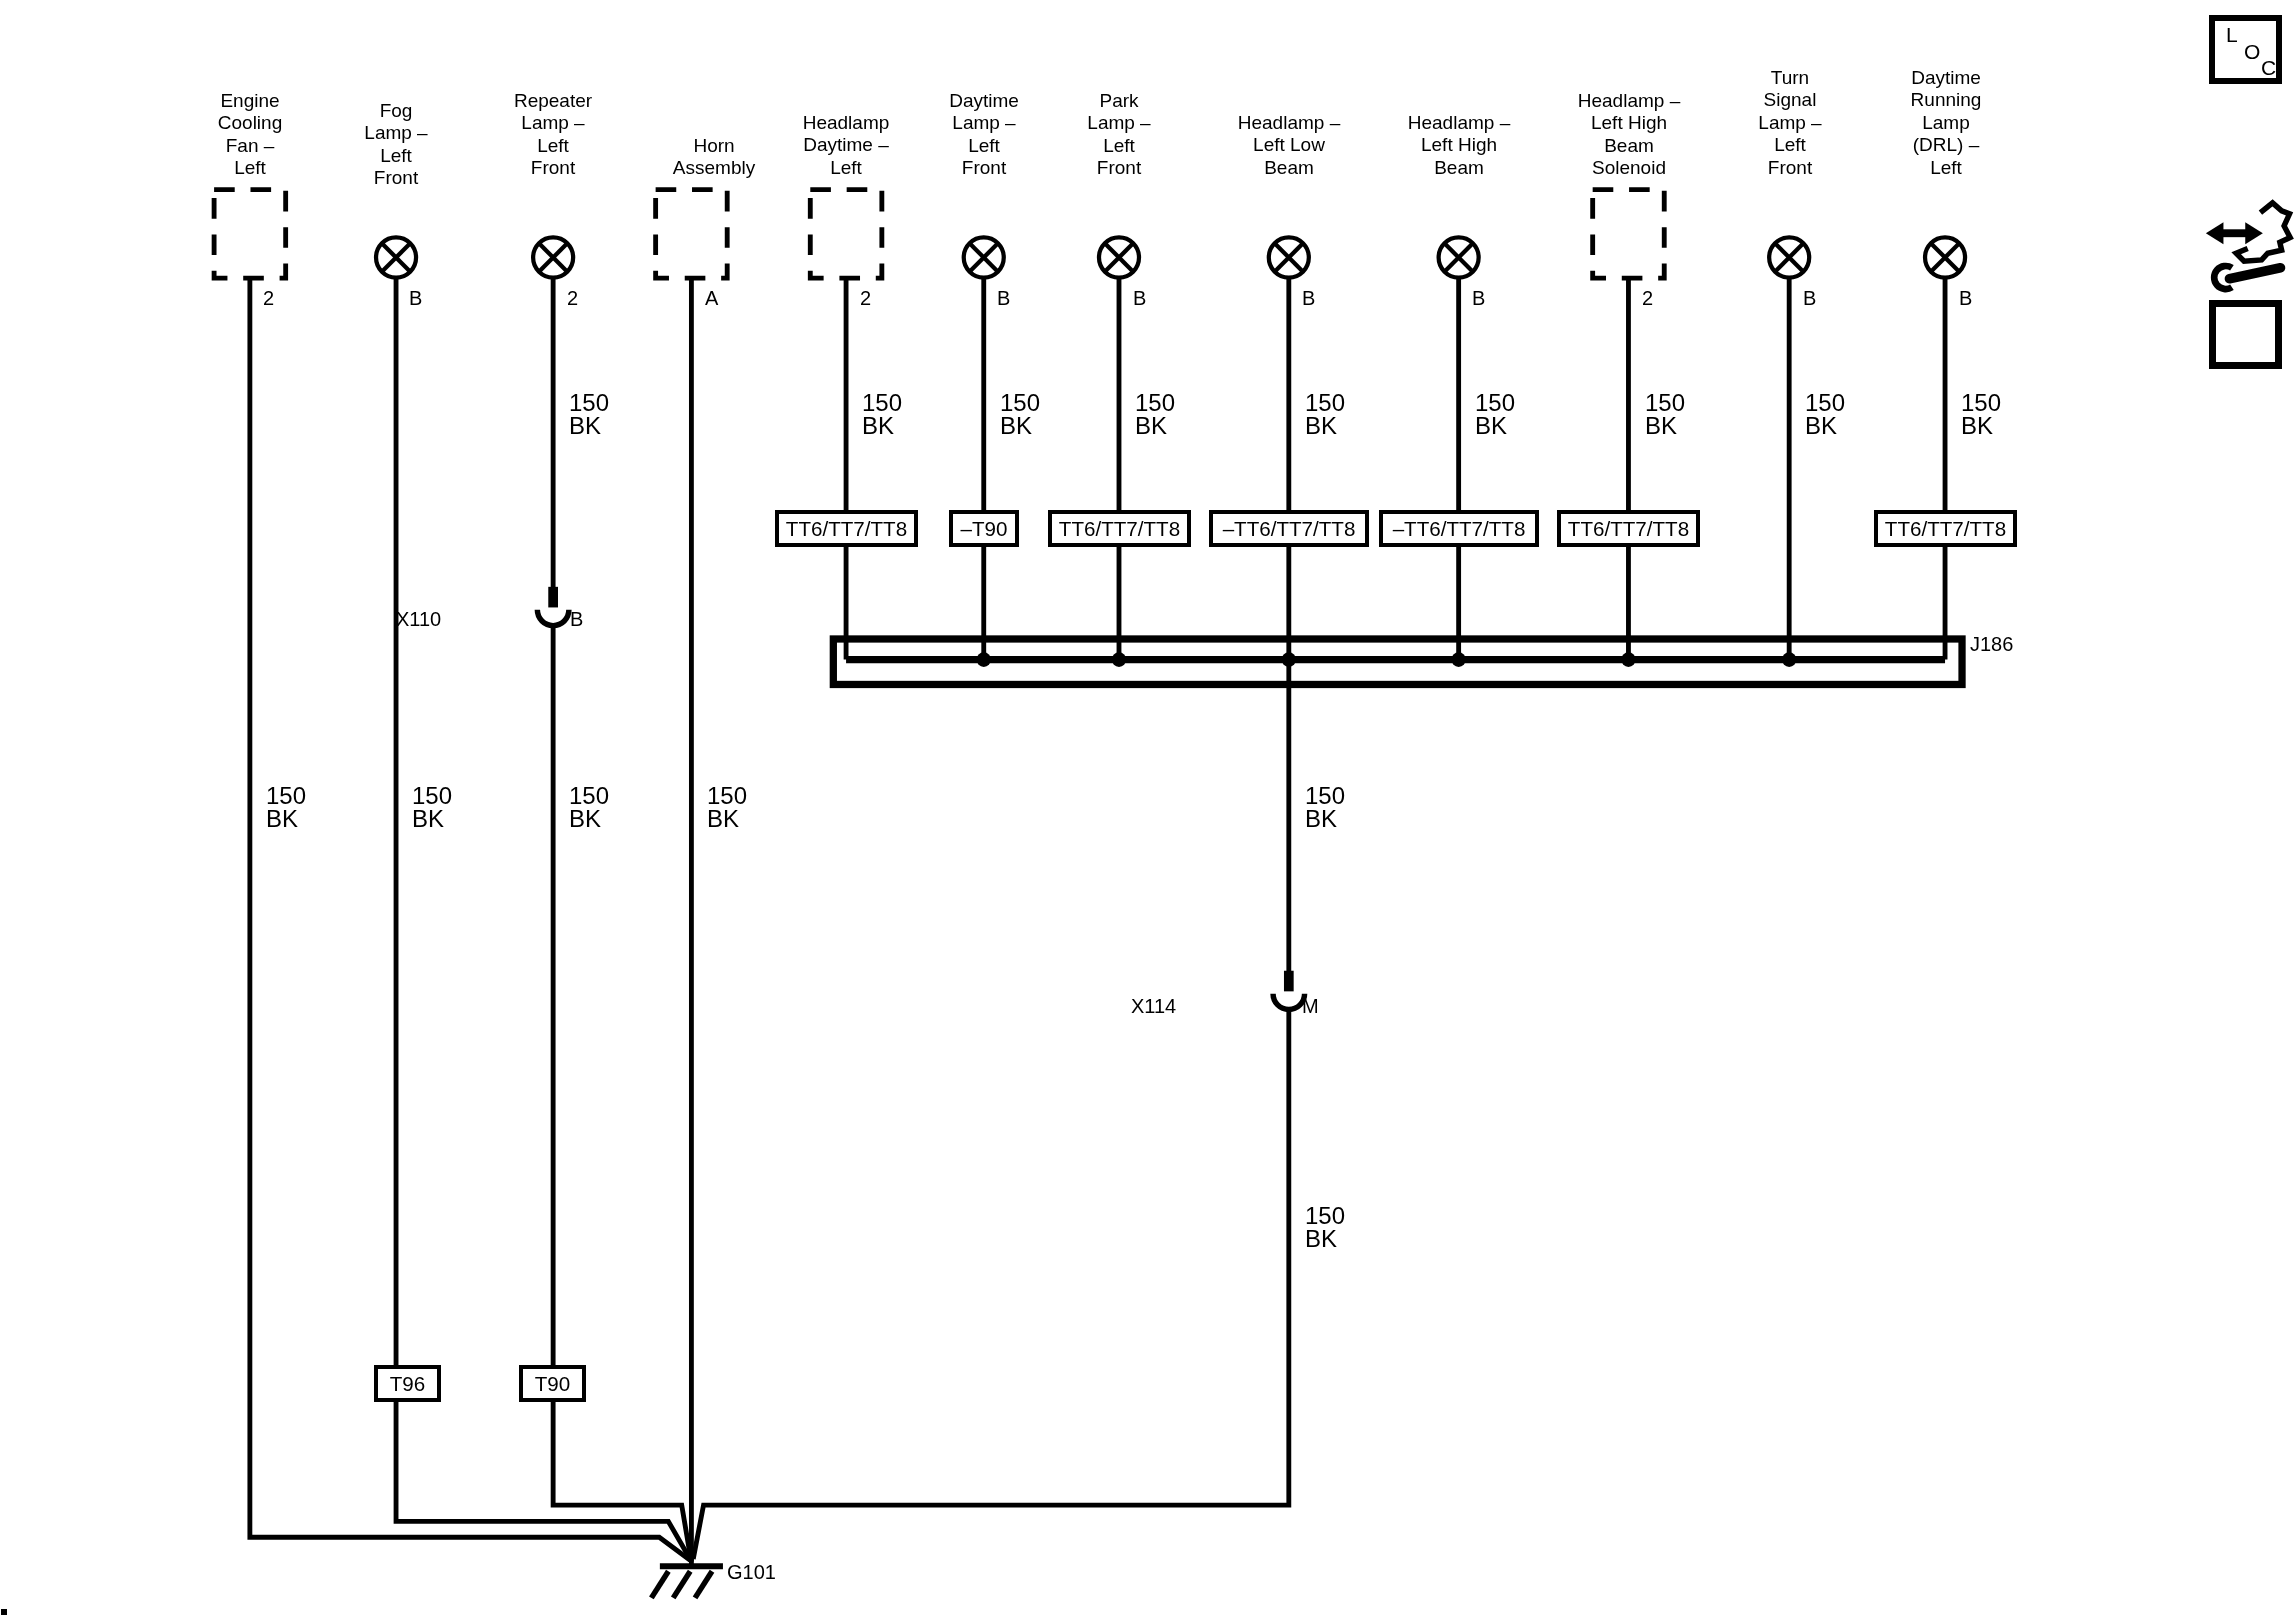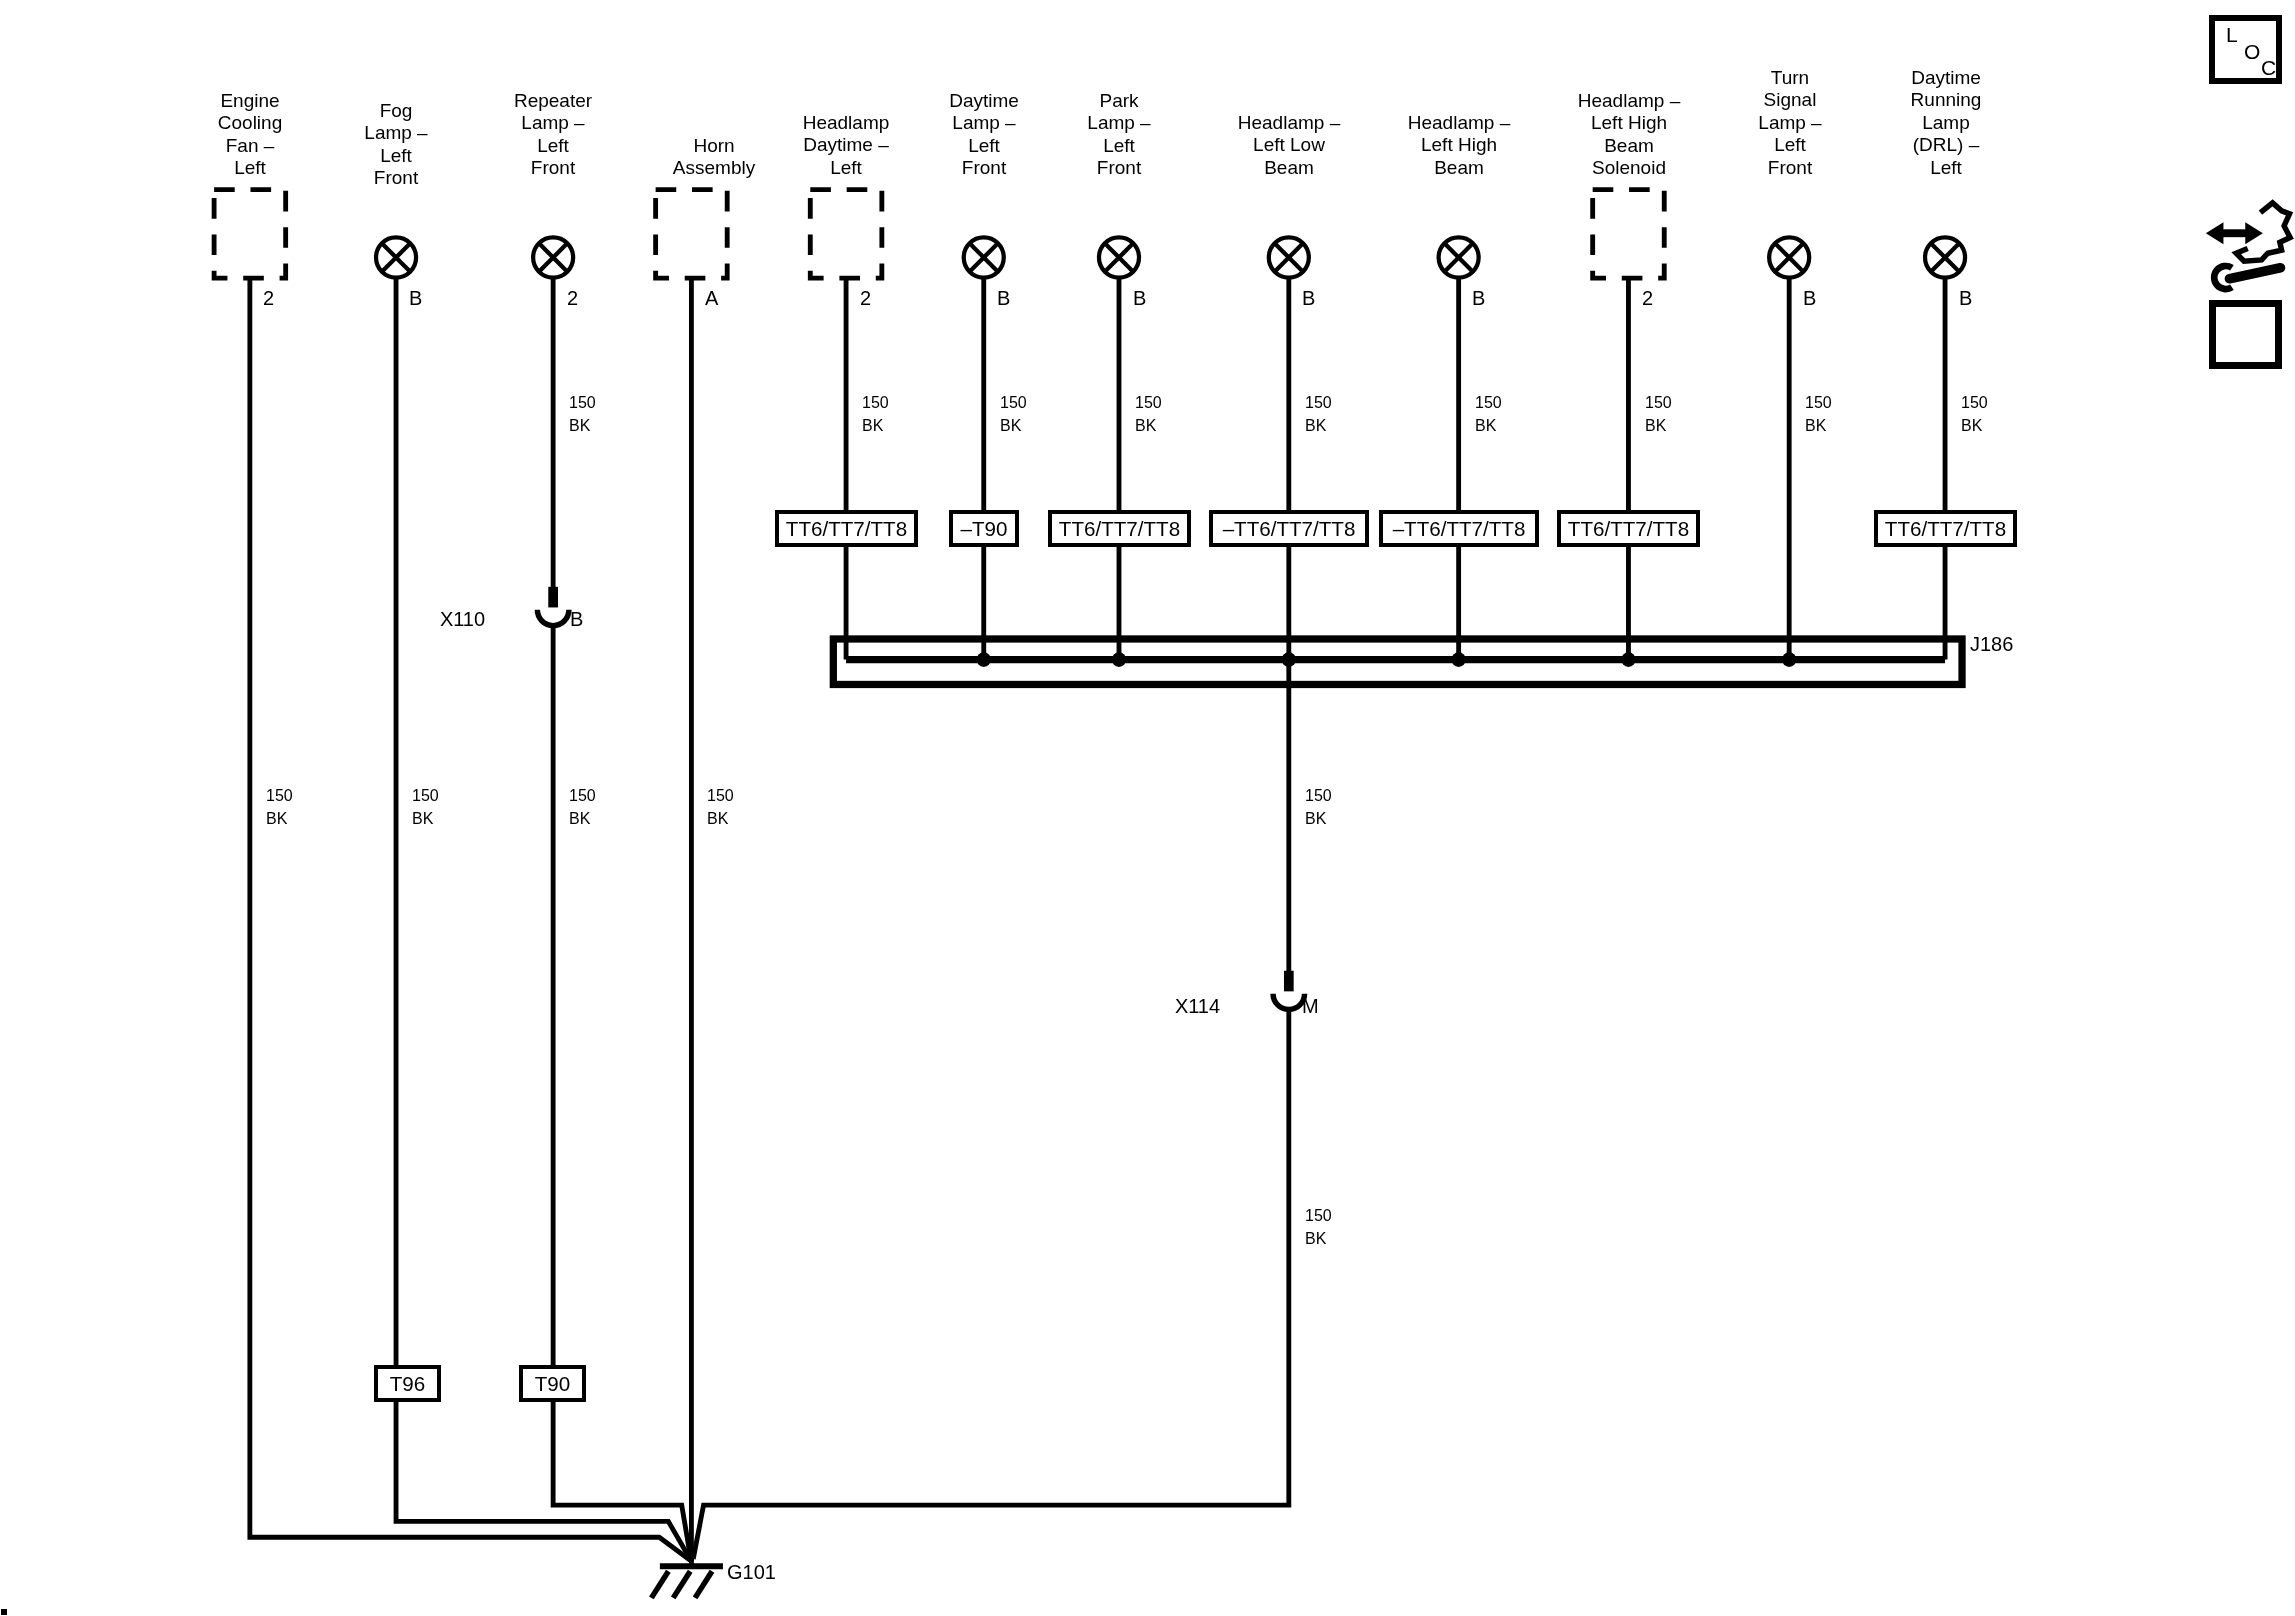--- a/index.html
+++ b/index.html
@@ -2,23 +2,23 @@
 <html style="font-size:9.7px"><head>
 <meta charset="utf-8">
 <style>
   html,body{margin:0;padding:0;background:#fff;}
   .canvas{position:relative;width:2295px;height:1617px;background:#ffffff;overflow:hidden;
           font-family:"Liberation Sans", sans-serif;color:#000;}
   svg{position:absolute;left:0;top:0;}
   .t{position:absolute;white-space:pre-line;color:#000;}
   .clabel{width:170px;text-align:center;font-size:19px;line-height:22.4px;}
   .pin{font-size:20px;line-height:20px;}
-  .wl{font-size:16px;line-height:23px;}
+  .wl{font-size:24px;line-height:23px;}
   .idlabel{font-size:20px;line-height:22px;}
-  .rightal{width:133px;text-align:center;}
+  .rightal{width:133px;text-align:left;}
   .boxlabel{position:absolute;background:#fff;border:4.2px solid #000;display:flex;
             align-items:center;justify-content:center;font-size:20.6px;height:29px;}
   .locbox{position:absolute;left:2209px;top:14.6px;width:61px;height:57px;border:6px solid #000;background:#fff;}
   .locbox span{position:absolute;font-size:21px;line-height:21px;}
   .arrowbox{position:absolute;left:2209px;top:300px;width:59px;height:55px;border:7.3px solid #000;background:#fff;}
   .cornerdot{position:absolute;left:1.2px;top:1609px;width:6px;height:6px;background:#000;}
 </style>
 </head>
 <body>
 

